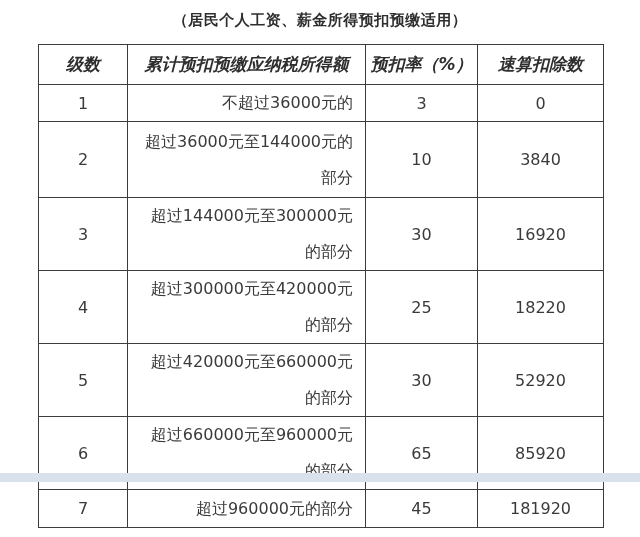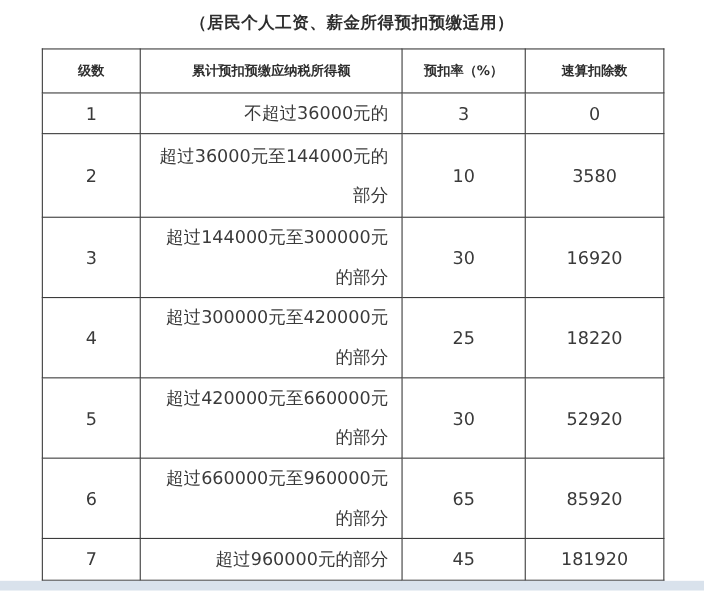--- a/index.html
+++ b/index.html
@@ -10,21 +10,21 @@
     --bg: #ffffff;
   }
   * { box-sizing: border-box; }
   html, body {
     margin: 0; padding: 0;
     width: 640px; height: 537px;
     background: var(--bg);
     font-family: "DejaVu Sans", "Liberation Sans", sans-serif;
     overflow: hidden;
   }
-  .page { position: relative; width: 640px; height: 537px; }
+  .page { position: relative; width: 640px; height: 482px; }
   .title {
     padding-top: 11px;
     text-align: center;
     font-size: 15px;
     font-weight: bold;
     color: var(--headtext);
     letter-spacing: 0.5px;
   }
   table.tax {
     border-collapse: collapse;
@@ -40,21 +40,22 @@
     border: 1px solid var(--border);
     text-align: center;
     vertical-align: middle;
     color: var(--text);
     font-size: 16px;
     padding: 0;
   }
   th {
     font-weight: bold;
     color: var(--headtext);
-    font-size: 12px;
+    font-size: 17px;
+    font-style: italic;
   }
   td.income {
     text-align: right;
     padding: 0 12px;
     line-height: 36px;
     margin-top: 18px;
   }
   tr.rh-head { height: 40px; }
   tr.rh-1 { height: 33px; }
   tr.rh-2 { height: 76px; }
@@ -93,21 +94,21 @@
       <tr class="rh-1">
         <td>1</td>
         <td class="income">不超过36000元的</td>
         <td>3</td>
         <td>0</td>
       </tr>
       <tr class="rh-2">
         <td>2</td>
         <td class="income">超过36000元至144000元的部分</td>
         <td>10</td>
-        <td>3580</td>
+        <td>3840</td>
       </tr>
       <tr class="rh-m">
         <td>3</td>
         <td class="income">超过144000元至300000元的部分</td>
         <td>30</td>
         <td>16920</td>
       </tr>
       <tr class="rh-m">
         <td>4</td>
         <td class="income">超过300000元至420000元的部分</td>

